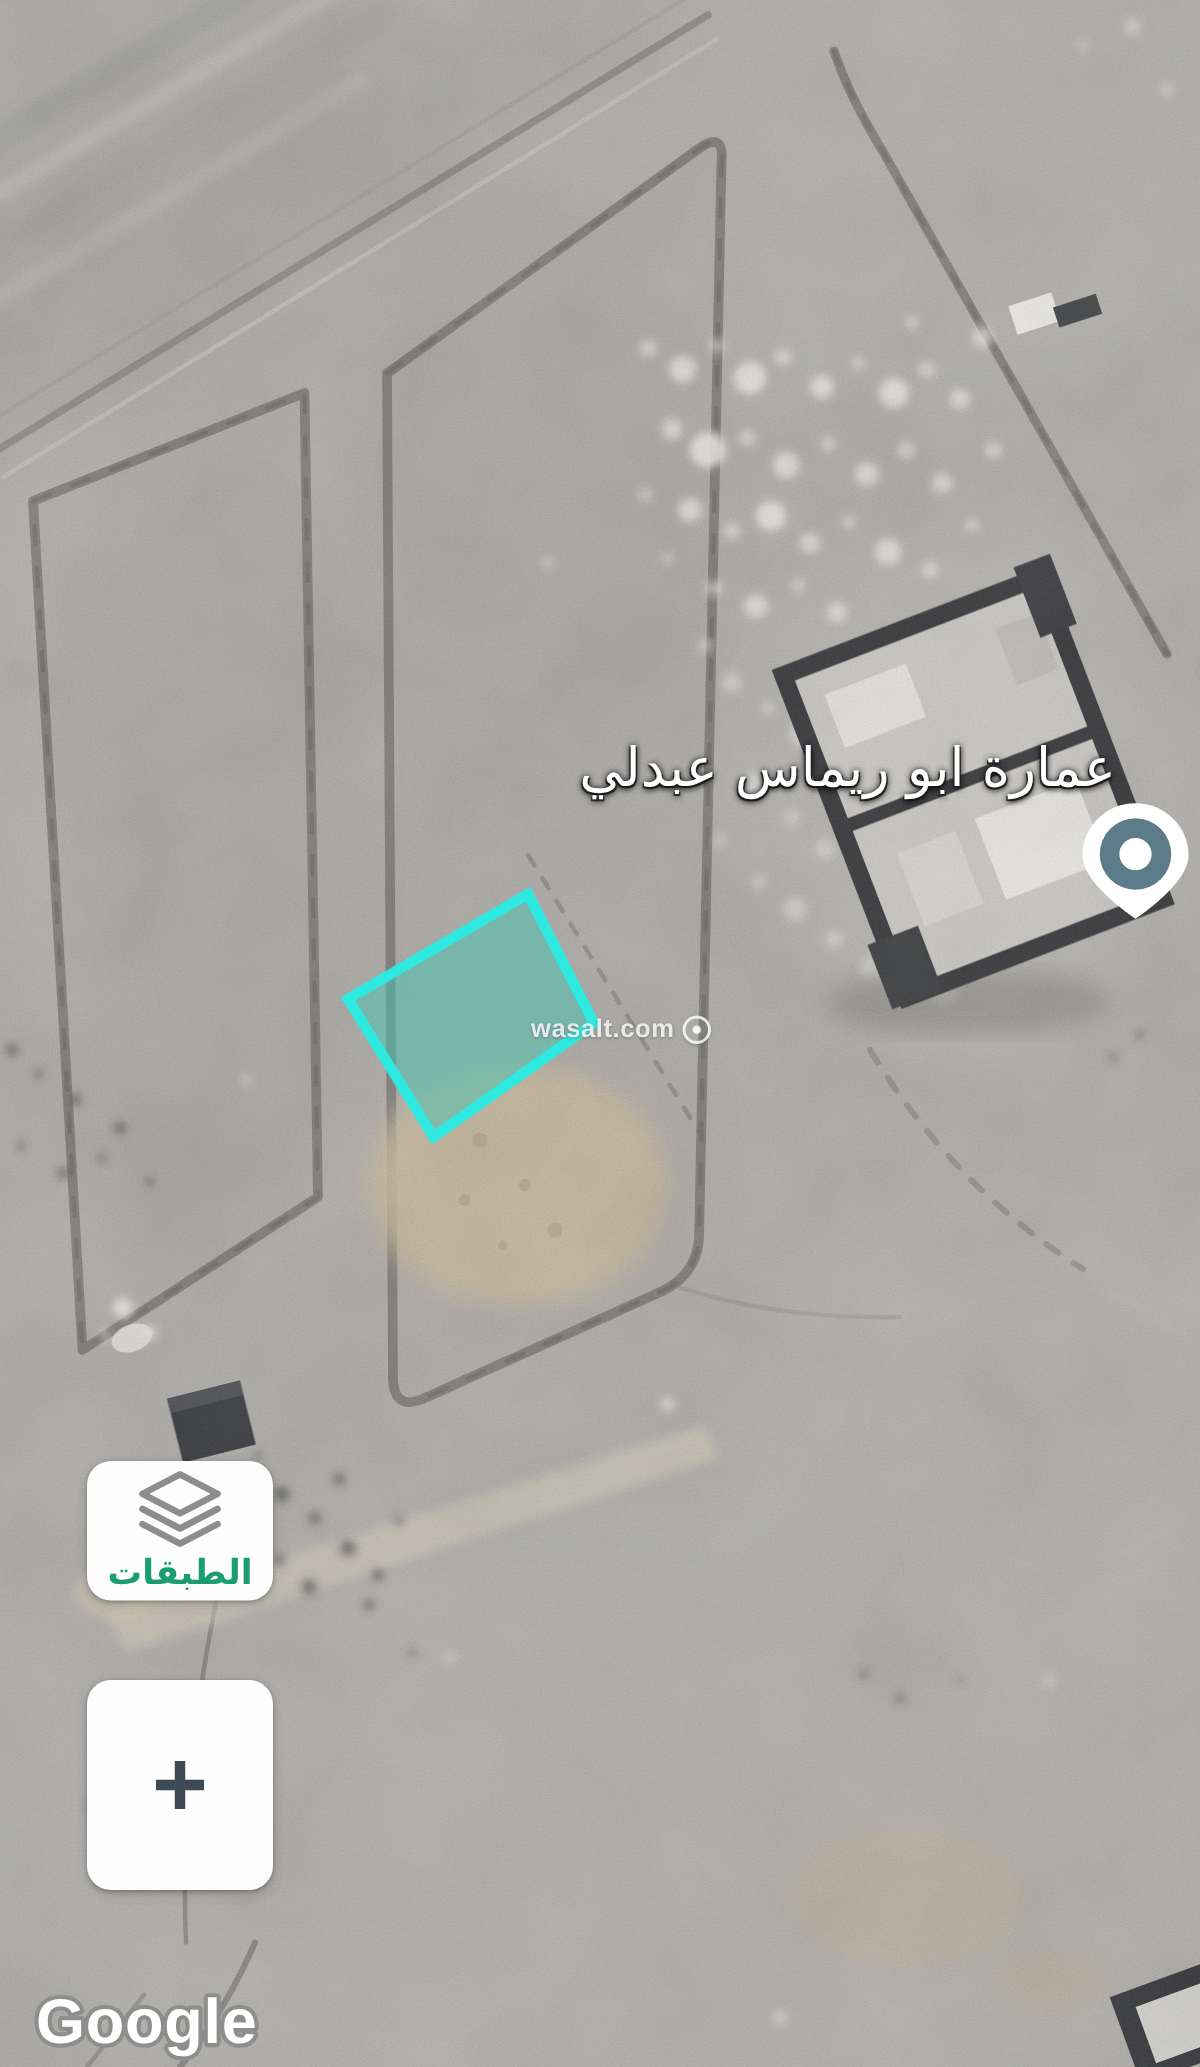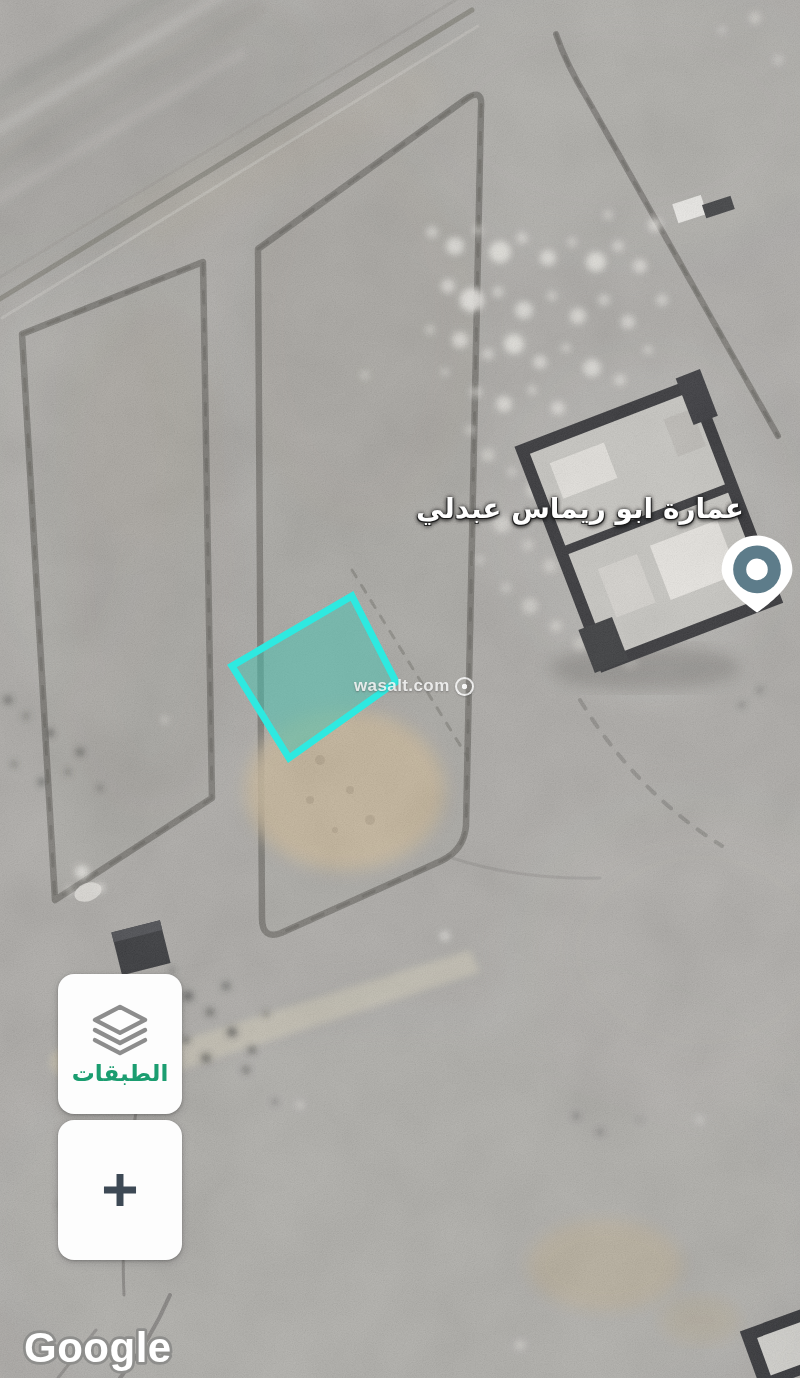--- a/index.html
+++ b/index.html
@@ -1,34 +1,34 @@
 <!DOCTYPE html>
 <html><head>
 <meta charset="utf-8">
 <style>
   html,body{margin:0;padding:0;background:#202020;}
   .stage{position:relative;width:800px;height:1378px;overflow:hidden;
          font-family:"DejaVu Sans",sans-serif;background:#a8a6a2;}
   .stage svg.terrain{position:absolute;left:0;top:0;z-index:0;display:block;}
   .overlay-svg{position:absolute;left:0;top:0;z-index:2;}
   .place-label{position:absolute;top:492px;right:56px;z-index:3;direction:rtl;
-    white-space:nowrap;color:#ffffff;font-size:28px;font-weight:700;letter-spacing:.5px;
+    white-space:nowrap;color:#ffffff;font-size:36px;font-weight:400;letter-spacing:.5px;
     text-shadow:0 0 4px rgba(30,30,30,.95),0 2px 4px rgba(0,0,0,.8),
                 1px 1px 0 rgba(45,45,45,.9),-1px 1px 0 rgba(45,45,45,.9);}
   .marker{position:absolute;left:720px;top:534px;z-index:4;width:74px;height:80px;cursor:pointer;}
   .watermark{position:absolute;left:354px;top:676px;z-index:5;display:flex;align-items:center;gap:5px;
     color:rgba(255,255,255,.82);font-family:"Liberation Sans",sans-serif;font-size:17px;font-weight:700;
     letter-spacing:.4px;text-shadow:0 1px 2px rgba(80,80,80,.55);justify-content:flex-end;}
   .wm-badge{width:15px;height:15px;border:2px solid rgba(255,255,255,.8);border-radius:50%;
     background:radial-gradient(circle,rgba(255,255,255,.9) 0 2.5px,transparent 3px);
     box-shadow:0 1px 2px rgba(80,80,80,.4);}
   .btn{position:absolute;left:58px;width:124px;background:#fdfdfd;border-radius:16px;z-index:6;
     box-shadow:0 1px 3px rgba(50,50,50,.35),0 3px 8px rgba(50,50,50,.18);
     display:flex;flex-direction:column;align-items:center;justify-content:center;cursor:pointer;}
-  .layers-btn{top:974px;height:140px;gap:6px;}
+  .layers-btn{top:974px;height:93px;gap:6px;}
   .layers-label{direction:rtl;font-size:23px;font-weight:700;line-height:1;}
   .zoom-btn{top:1120px;height:140px;}
   .google-logo{position:absolute;left:16px;top:1316px;z-index:6;}
 </style>
 </head>
 <body>
 
 <div class="stage">
 
   <svg class="terrain" width="800" height="1378" viewBox="0 0 800 1378">

